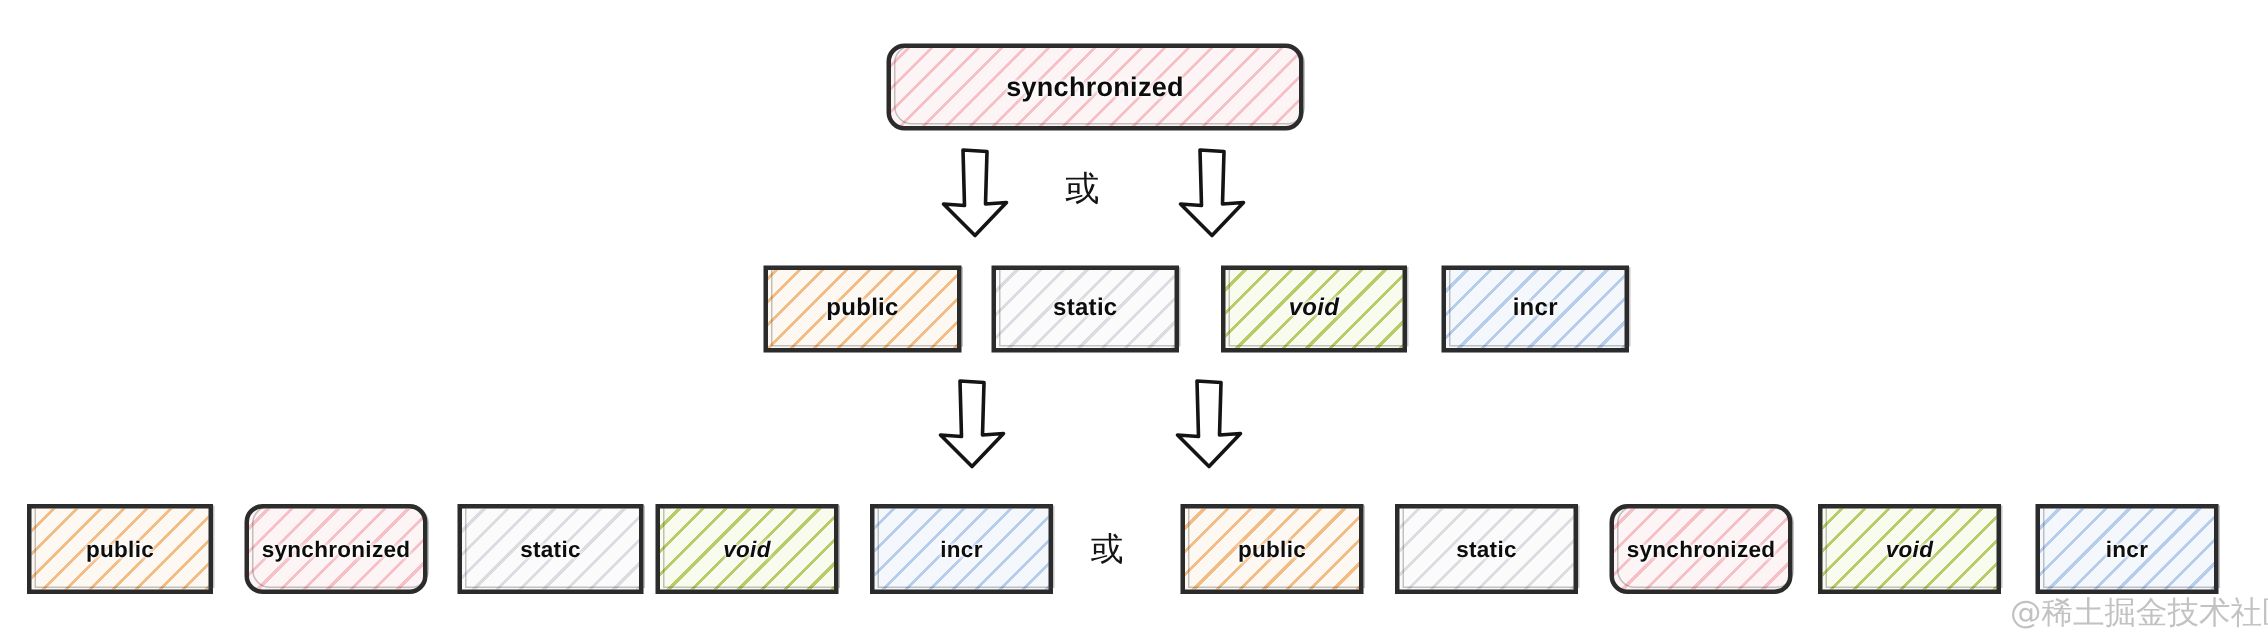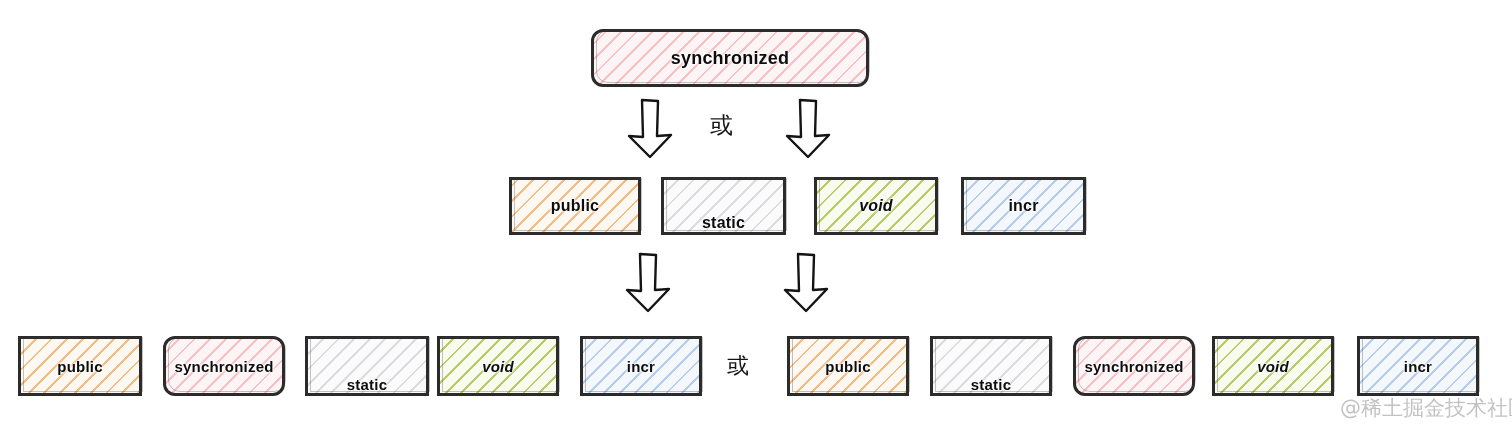--- a/index.html
+++ b/index.html
@@ -68,21 +68,20 @@
       rgba(240,168,95,0.75) 0px, rgba(240,168,95,0.75) 2px,
       rgba(255,255,255,0) 2px, rgba(255,255,255,0) 11px);
     background-color: #fdf8f2;
   }
   .fill-grey {
     background-image: repeating-linear-gradient(
       -45deg,
       rgba(170,175,185,0.40) 0px, rgba(170,175,185,0.40) 2px,
       rgba(255,255,255,0) 2px, rgba(255,255,255,0) 11px);
     background-color: #fbfbfc;
-    align-items: flex-end;
   }
   .fill-green {
     background-image: repeating-linear-gradient(
       -45deg,
       rgba(171,196,80,0.85) 0px, rgba(171,196,80,0.85) 2px,
       rgba(255,255,255,0) 2px, rgba(255,255,255,0) 11px);
     background-color: #f8fbee;
     font-style: italic;
   }
   .fill-blue {

